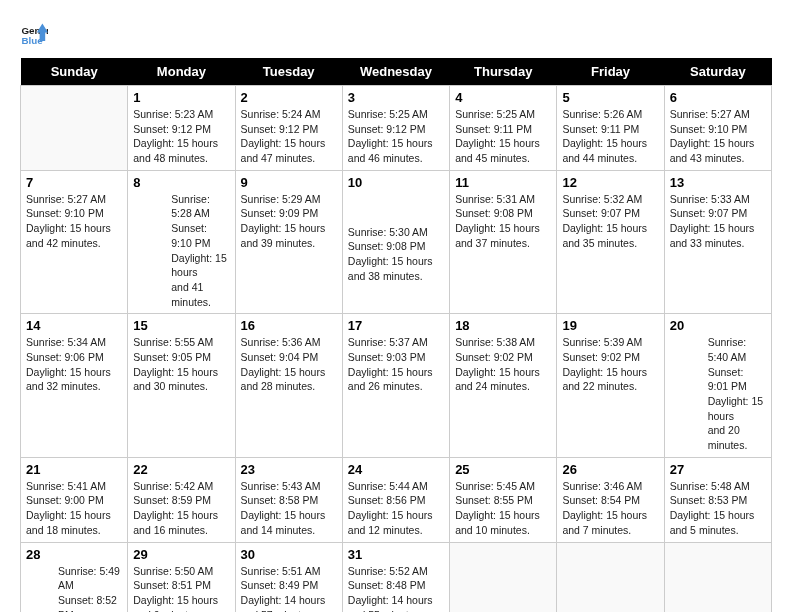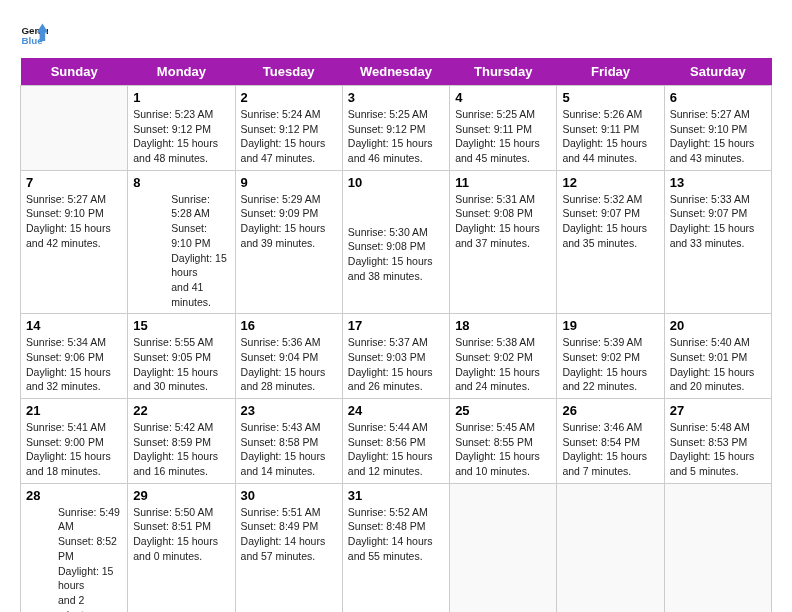--- a/index.html
+++ b/index.html
@@ -36,21 +36,21 @@
     .location {
       font-size: 16px;
       color: #555;
     }
     table {
       width: 100%;
       border-collapse: collapse;
       font-size: 11px;
     }
     .day-header {
-      background-color: #a21caf;
+      background-color: #000000;
       color: #fff;
       text-align: center;
       padding: 6px 4px;
       font-size: 13px;
       font-weight: bold;
     }
     td {
       border: 1px solid #ccc;
       vertical-align: top;
       padding: 4px 5px;
@@ -242,21 +242,21 @@
         </td>
         <td>
           <div class="day-num">19</div>
           <div class="day-info" style="white-space: pre-line;">Sunrise: 5:39 AM
 Sunset: 9:02 PM
 Daylight: 15 hours
 and 22 minutes.</div>
         </td>
         <td>
           <div class="day-num">20</div>
-          <div class="day-info" style="white-space: pre-line;">Sunrise: 5:40 AM
+          <div class="day-info" style="white-space: pre-line; margin-left: 38px;">Sunrise: 5:40 AM
 Sunset: 9:01 PM
 Daylight: 15 hours
 and 20 minutes.</div>
         </td>
       </tr>
       <tr>
         <td>
           <div class="day-num">21</div>
           <div class="day-info" style="white-space: pre-line;">Sunrise: 5:41 AM
 Sunset: 9:00 PM

